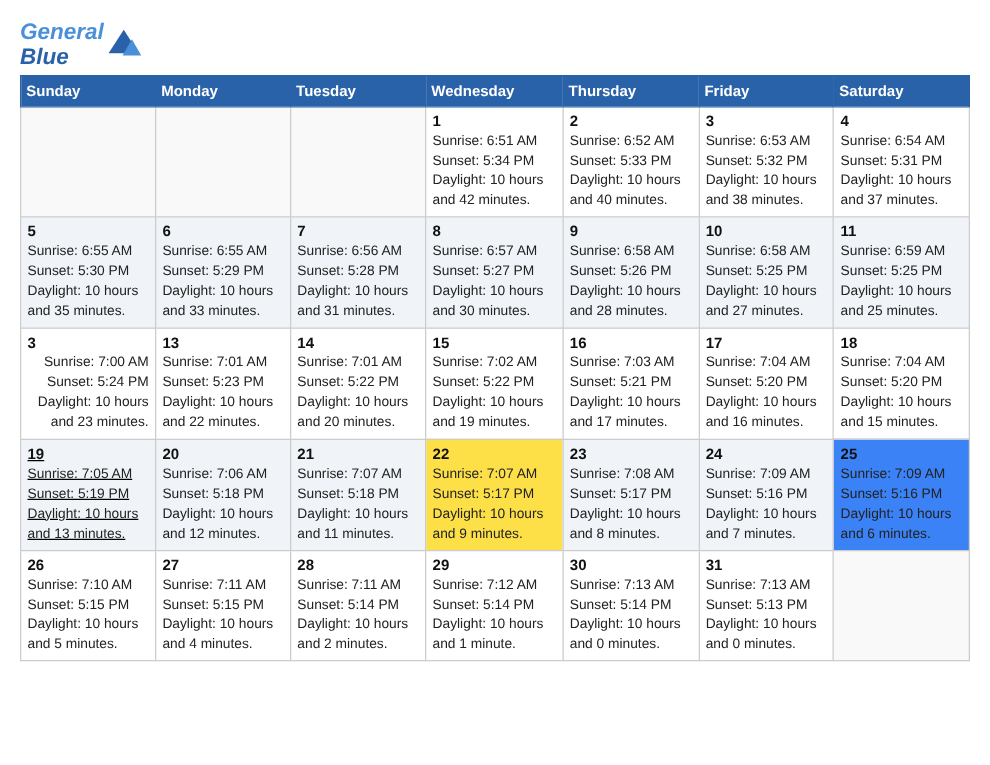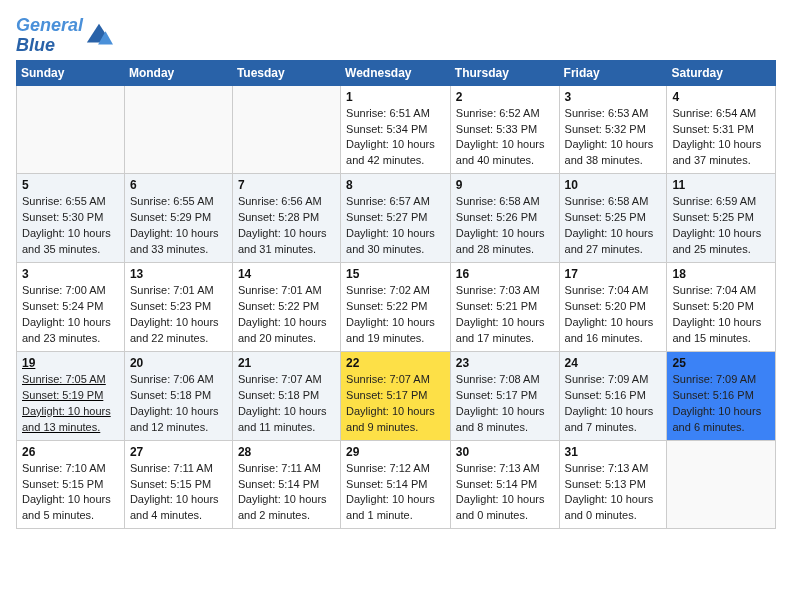--- a/index.html
+++ b/index.html
@@ -205,21 +205,21 @@
           <div class="day-num">11</div>
           <div class="day-info" style="white-space: pre-line;">Sunrise: 6:59 AM
 Sunset: 5:25 PM
 Daylight: 10 hours
 and 25 minutes.</div>
         </td>
       </tr>
       <tr class="week-row">
         <td>
           <div class="day-num">3</div>
-          <div class="day-info" style="white-space: pre-line;">Sunrise: 7:00 AM
+          <div class="day-info" style="white-space: pre-line; text-align: right;">Sunrise: 7:00 AM
 Sunset: 5:24 PM
 Daylight: 10 hours
 and 23 minutes.</div>
         </td>
         <td>
           <div class="day-num">13</div>
           <div class="day-info" style="white-space: pre-line;">Sunrise: 7:01 AM
 Sunset: 5:23 PM
 Daylight: 10 hours
 and 22 minutes.</div>

